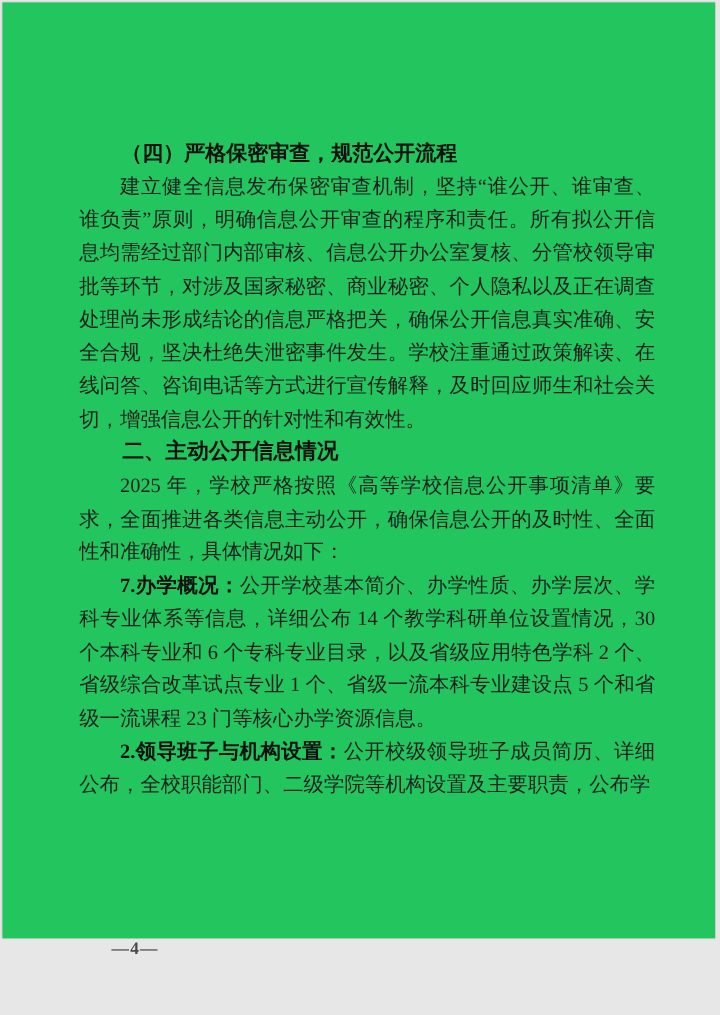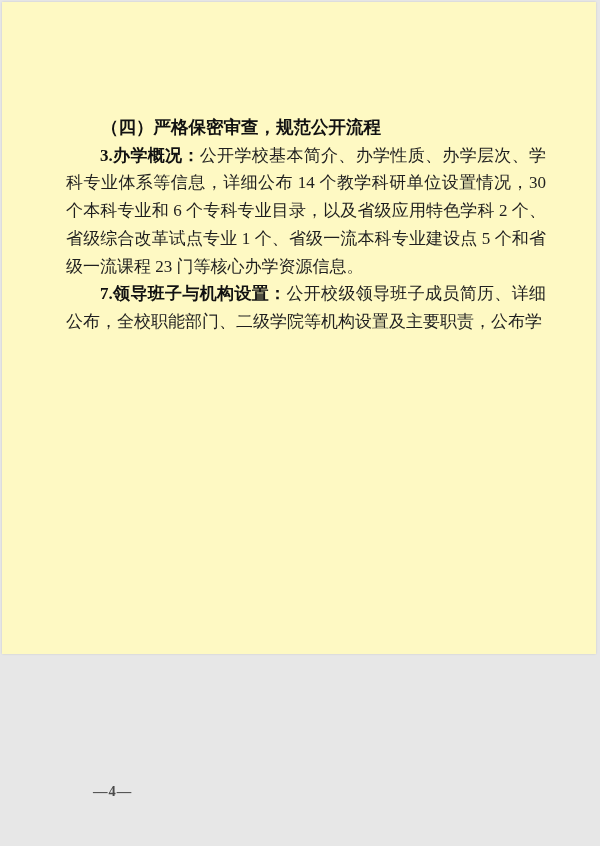--- a/index.html
+++ b/index.html
@@ -9,22 +9,22 @@
     height: 846px;
     background: #e7e7e7;
     overflow: hidden;
     font-family: "Liberation Serif", "DejaVu Serif", serif;
   }
   .page {
     position: absolute;
     left: 2px;
     top: 2px;
     width: 594px;
-    height: 652px;
-    background: #fef9c3;
+    height: 780px;
+    background: #22c55e;
     box-shadow: 0 0 2px rgba(0,0,0,0.12);
   }
   .content {
     position: absolute;
     left: 64px;
     top: 112px;
     width: 480px;
     color: #1f1f1f;
     font-size: 17px;
     line-height: 27.7px;
@@ -68,24 +68,27 @@
   }
 </style>
 </head>
 <body>
 
 <div class="page">
   <div class="content">
 
     <h3 class="heading-kai">（四）严格保密审查，规范公开流程</h3>
 
+    <p class="para">建立健全信息发布保密审查机制，坚持“谁公开、谁审查、谁负责”原则，明确信息公开审查的程序和责任。所有拟公开信息均需经过部门内部审核、信息公开办公室复核、分管校领导审批等环节，对涉及国家秘密、商业秘密、个人隐私以及正在调查处理尚未形成结论的信息严格把关，确保公开信息真实准确、安全合规，坚决杜绝失泄密事件发生。学校注重通过政策解读、在线问答、咨询电话等方式进行宣传解释，及时回应师生和社会关切，增强信息公开的针对性和有效性。</p>
+
+    <h2 class="heading-hei sp8">二、主动公开信息情况</h2>
+
+    <p class="sp7">2025 年，学校严格按照《高等学校信息公开事项清单》要求，全面推进各类信息主动公开，确保信息公开的及时性、全面性和准确性，具体情况如下：</p>
 
 
+    <p class="sp3"><span class="lead-bold">7.办学概况：</span><span>公开学校基本简介、办学性质、办学层次、学科专业体系等信息，详细公布 14 个教学科研单位设置情况，30 个本科专业和 6 个专科专业目录，以及省级应用特色学科 2 个、省级综合改革试点专业 1 个、省级一流本科专业建设点 5 个和省级一流课程 23 门等核心办学资源信息。</span></p>
 
-
-    <p class="sp3"><span class="lead-bold">3.办学概况：</span><span>公开学校基本简介、办学性质、办学层次、学科专业体系等信息，详细公布 14 个教学科研单位设置情况，30 个本科专业和 6 个专科专业目录，以及省级应用特色学科 2 个、省级综合改革试点专业 1 个、省级一流本科专业建设点 5 个和省级一流课程 23 门等核心办学资源信息。</span></p>
-
-    <p class="sp6"><span class="lead-bold">7.领导班子与机构设置：</span><span>公开校级领导班子成员简历、详细公布，全校职能部门、二级学院等机构设置及主要职责，公布学</span></p>
+    <p class="sp6"><span class="lead-bold">2.领导班子与机构设置：</span><span>公开校级领导班子成员简历、详细公布，全校职能部门、二级学院等机构设置及主要职责，公布学</span></p>
 
   </div>
 
   <div class="page-number">—4—</div>
 </div>
 
 </body></html>

